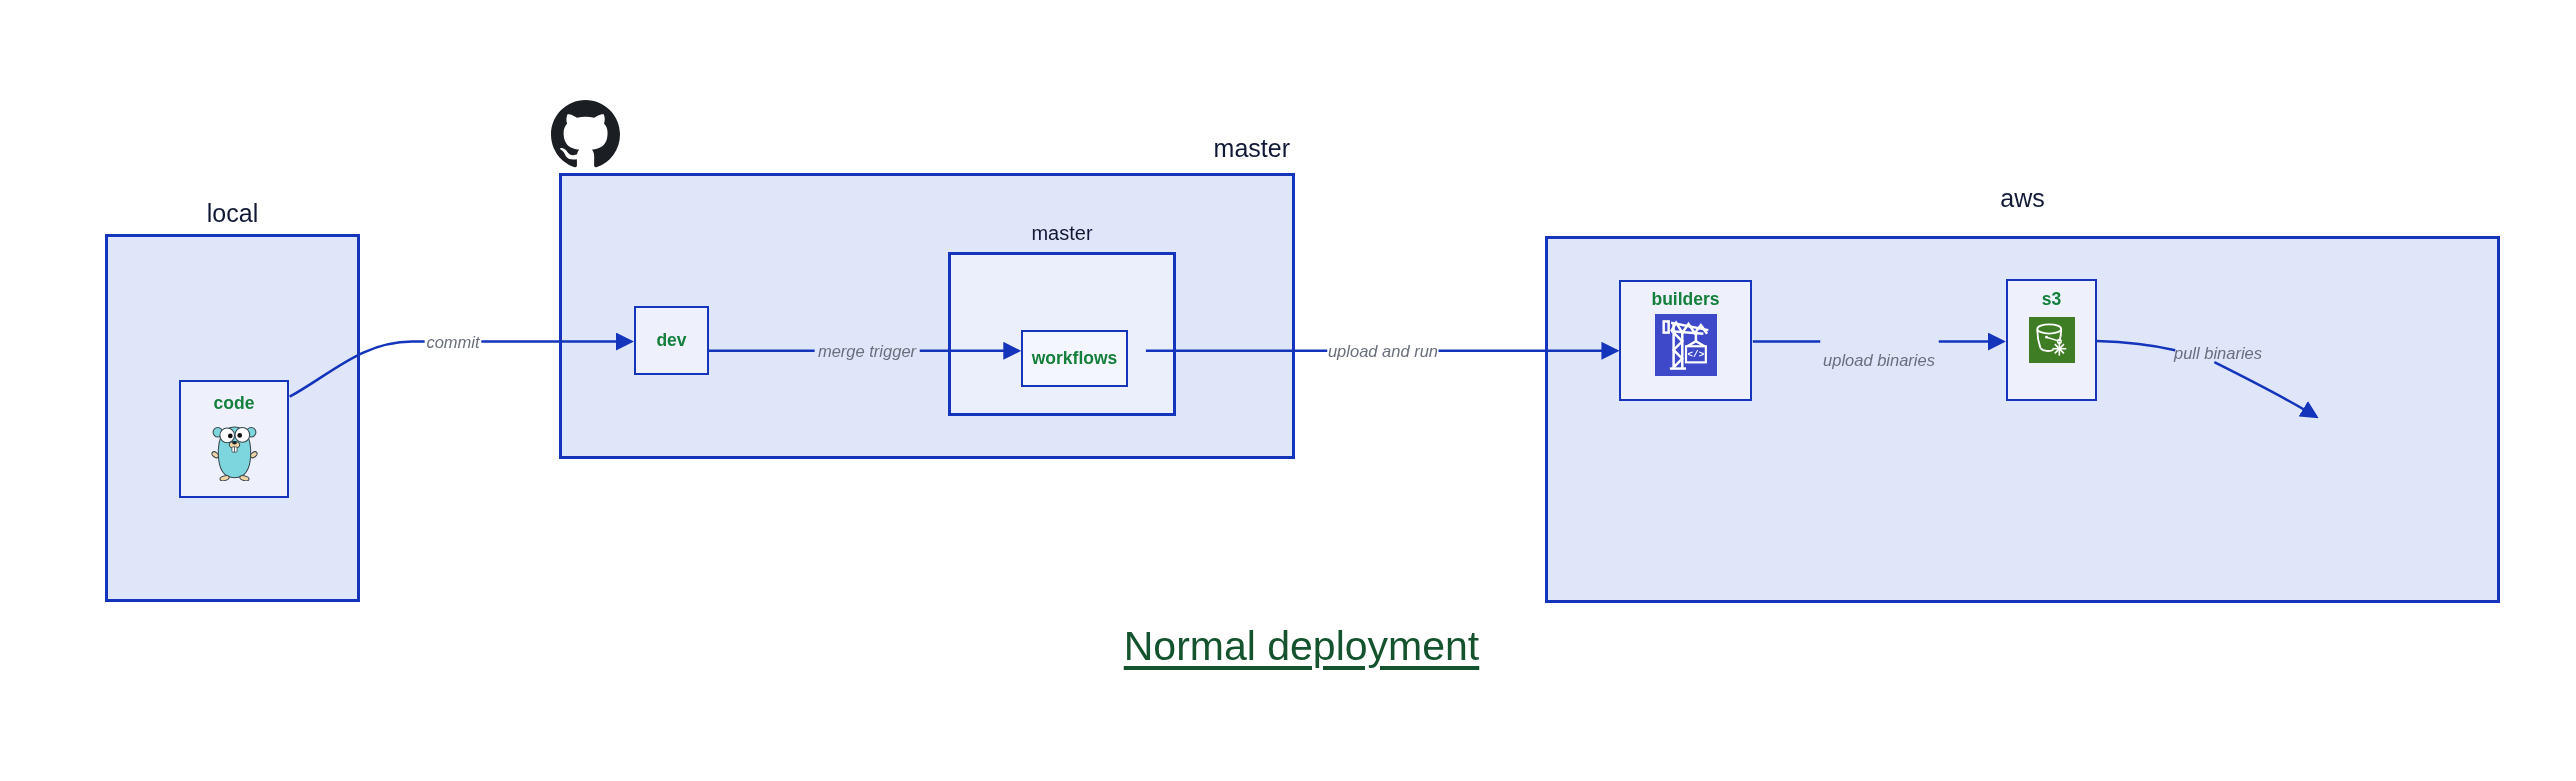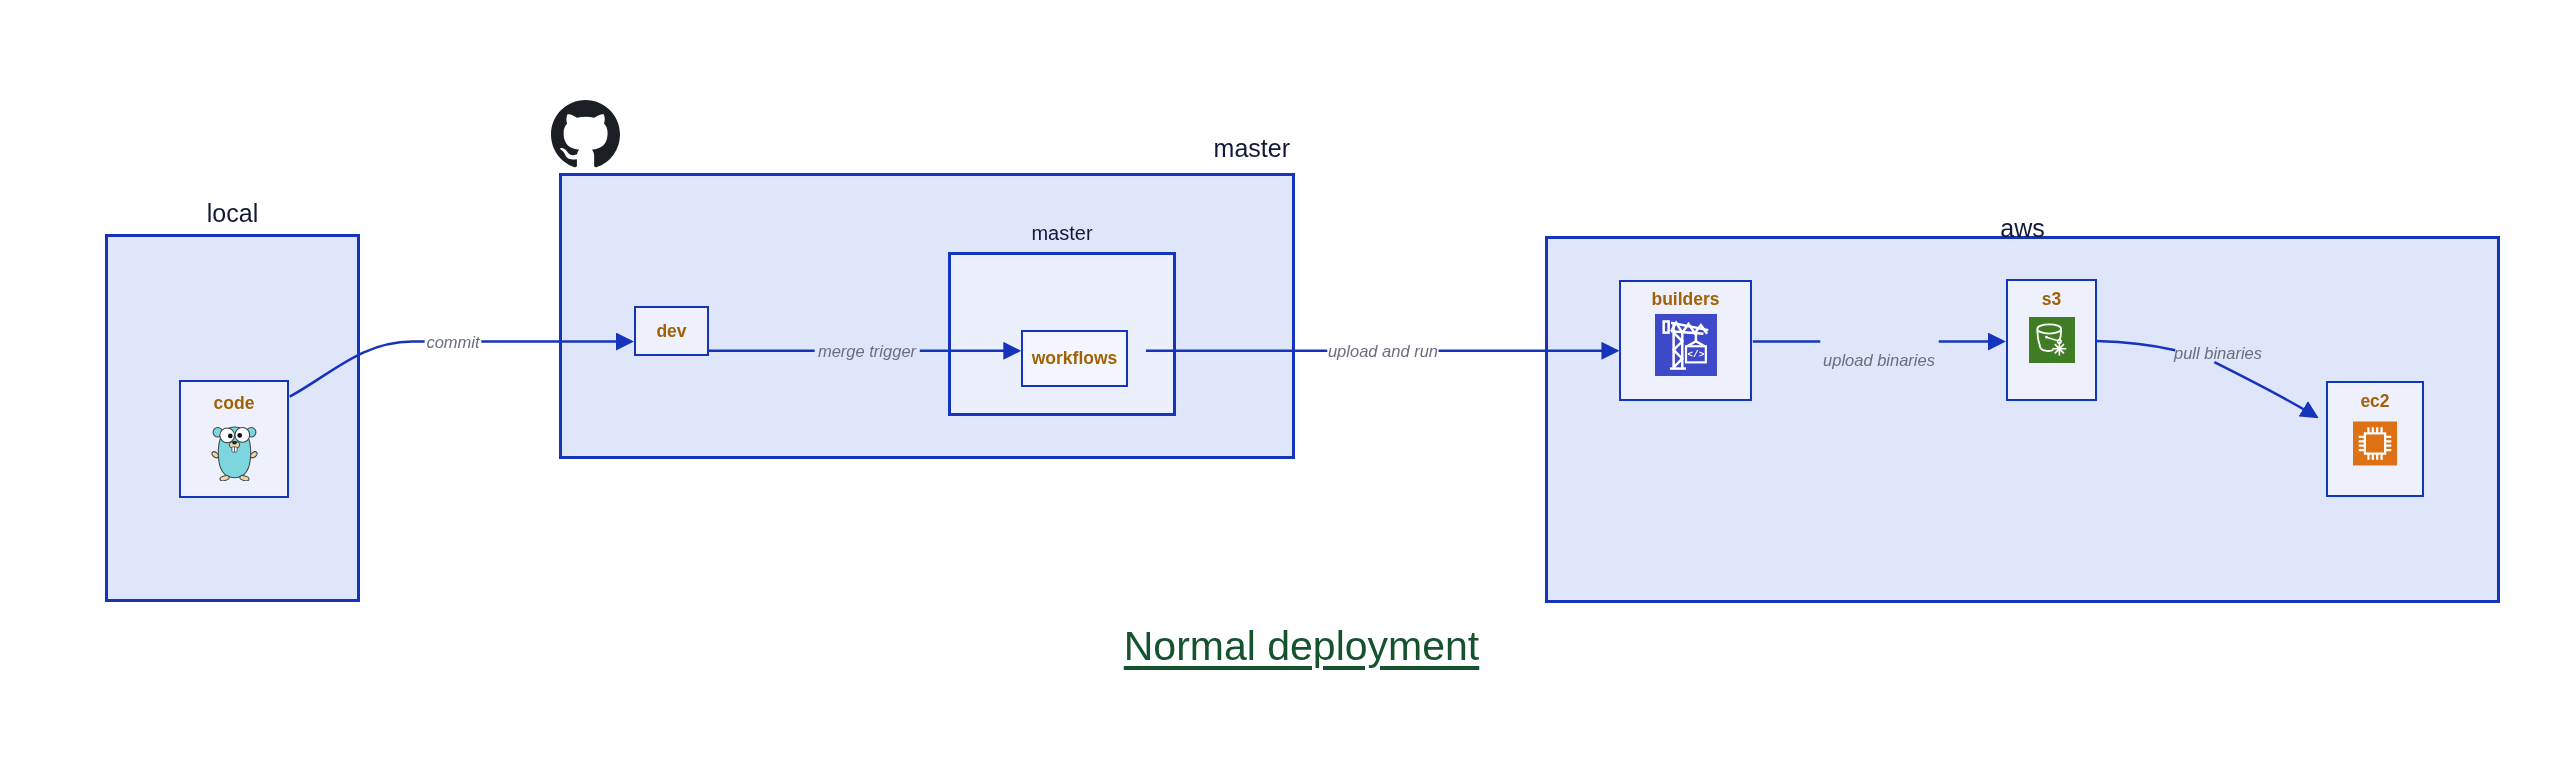--- a/index.html
+++ b/index.html
@@ -27,39 +27,39 @@
   .container-label {
     position: absolute;
     font-size: 25px;
     line-height: 29px;
     color: #111936;
     font-weight: 400;
   }
   #l-local  { left: 105px;  top: 199px;  width: 255px;  text-align: center; }
   #l-github { left: 1089px; top: 134px;  width: 201px;  text-align: right; }
   #l-master { left: 948px; top: 219px;  width: 228px;  text-align: center; font-size: 20px; }
-  #l-aws    { left: 1545px; top: 214px;  width: 955px; text-align: center; }
+  #l-aws    { left: 1545px; top: 184px;  width: 955px; text-align: center; }
 
   
   .node {
     position: absolute;
     border: 2.6px solid #1434bb;
     background: #eef1fc;
     display: flex;
     flex-direction: column;
     align-items: center;
   }
   .node-label {
     font-weight: bold;
     font-size: 17.5px;
-    color: #a16207;
+    color: #15803d;
     line-height: 20.6px;
   }
   #n-code      { left: 179px;  top: 380px; width: 110px; height: 118px; padding-top: 11px; }
-  #n-dev       { left: 634px; top: 306px; width: 75px; height: 50px; justify-content: center; }
+  #n-dev       { left: 634px; top: 306px; width: 75px; height: 69px; justify-content: center; }
   #n-workflows { left: 1021px; top: 330px; width: 107px; height: 57px; justify-content: center; background: #f4f6fe; }
   #n-builders  { left: 1619px; top: 280px; width: 133px; height: 121px; padding-top: 7.2px; }
   #n-s3        { left: 2006px; top: 279px; width: 91px; height: 122px; padding-top: 8.2px; text-align: right; }
   #n-ec2       { left: 2326px; top: 381px; width: 98px; height: 116px; padding-top: 8.2px; }
 
   .node-icon { margin-top: 4.1px; }
 
   
   #github-logo { position: absolute; left: 551px; top: 100px; }
 
@@ -210,30 +210,17 @@
         <g stroke-width="3.5">
           <path d="M66 54 L66 84"></path>
           <path d="M51 69 L81 69"></path>
           <path d="M56 59 L76 79"></path>
           <path d="M76 59 L56 79"></path>
         </g>
       </g>
     </svg>
   </div>
 
-  <div class="node" id="n-ec2">
-    <div class="node-label">ec2</div>
-    <svg class="node-icon" style="margin-top:7.2px" width="44" height="49" viewBox="0 0 100 100">
-      <rect x="0" y="0" width="100" height="100" fill="#de7114"></rect>
-      <g stroke="#ffffff" stroke-width="5" fill="none">
-        <rect x="27" y="27" width="46" height="46"></rect>
-        <path d="M35 13 L35 27 M45 13 L45 27 M55 13 L55 27 M65 13 L65 27"></path>
-        <path d="M35 73 L35 87 M45 73 L45 87 M55 73 L55 87 M65 73 L65 87"></path>
-        <path d="M13 35 L27 35 M13 45 L27 45 M13 55 L27 55 M13 65 L27 65"></path>
-        <path d="M73 35 L87 35 M73 45 L87 45 M73 55 L87 55 M73 65 L87 65"></path>
-      </g>
-    </svg>
-  </div>
 
   <div id="title">Normal deployment</div>
 
 </div>
 
 
 </body></html>

